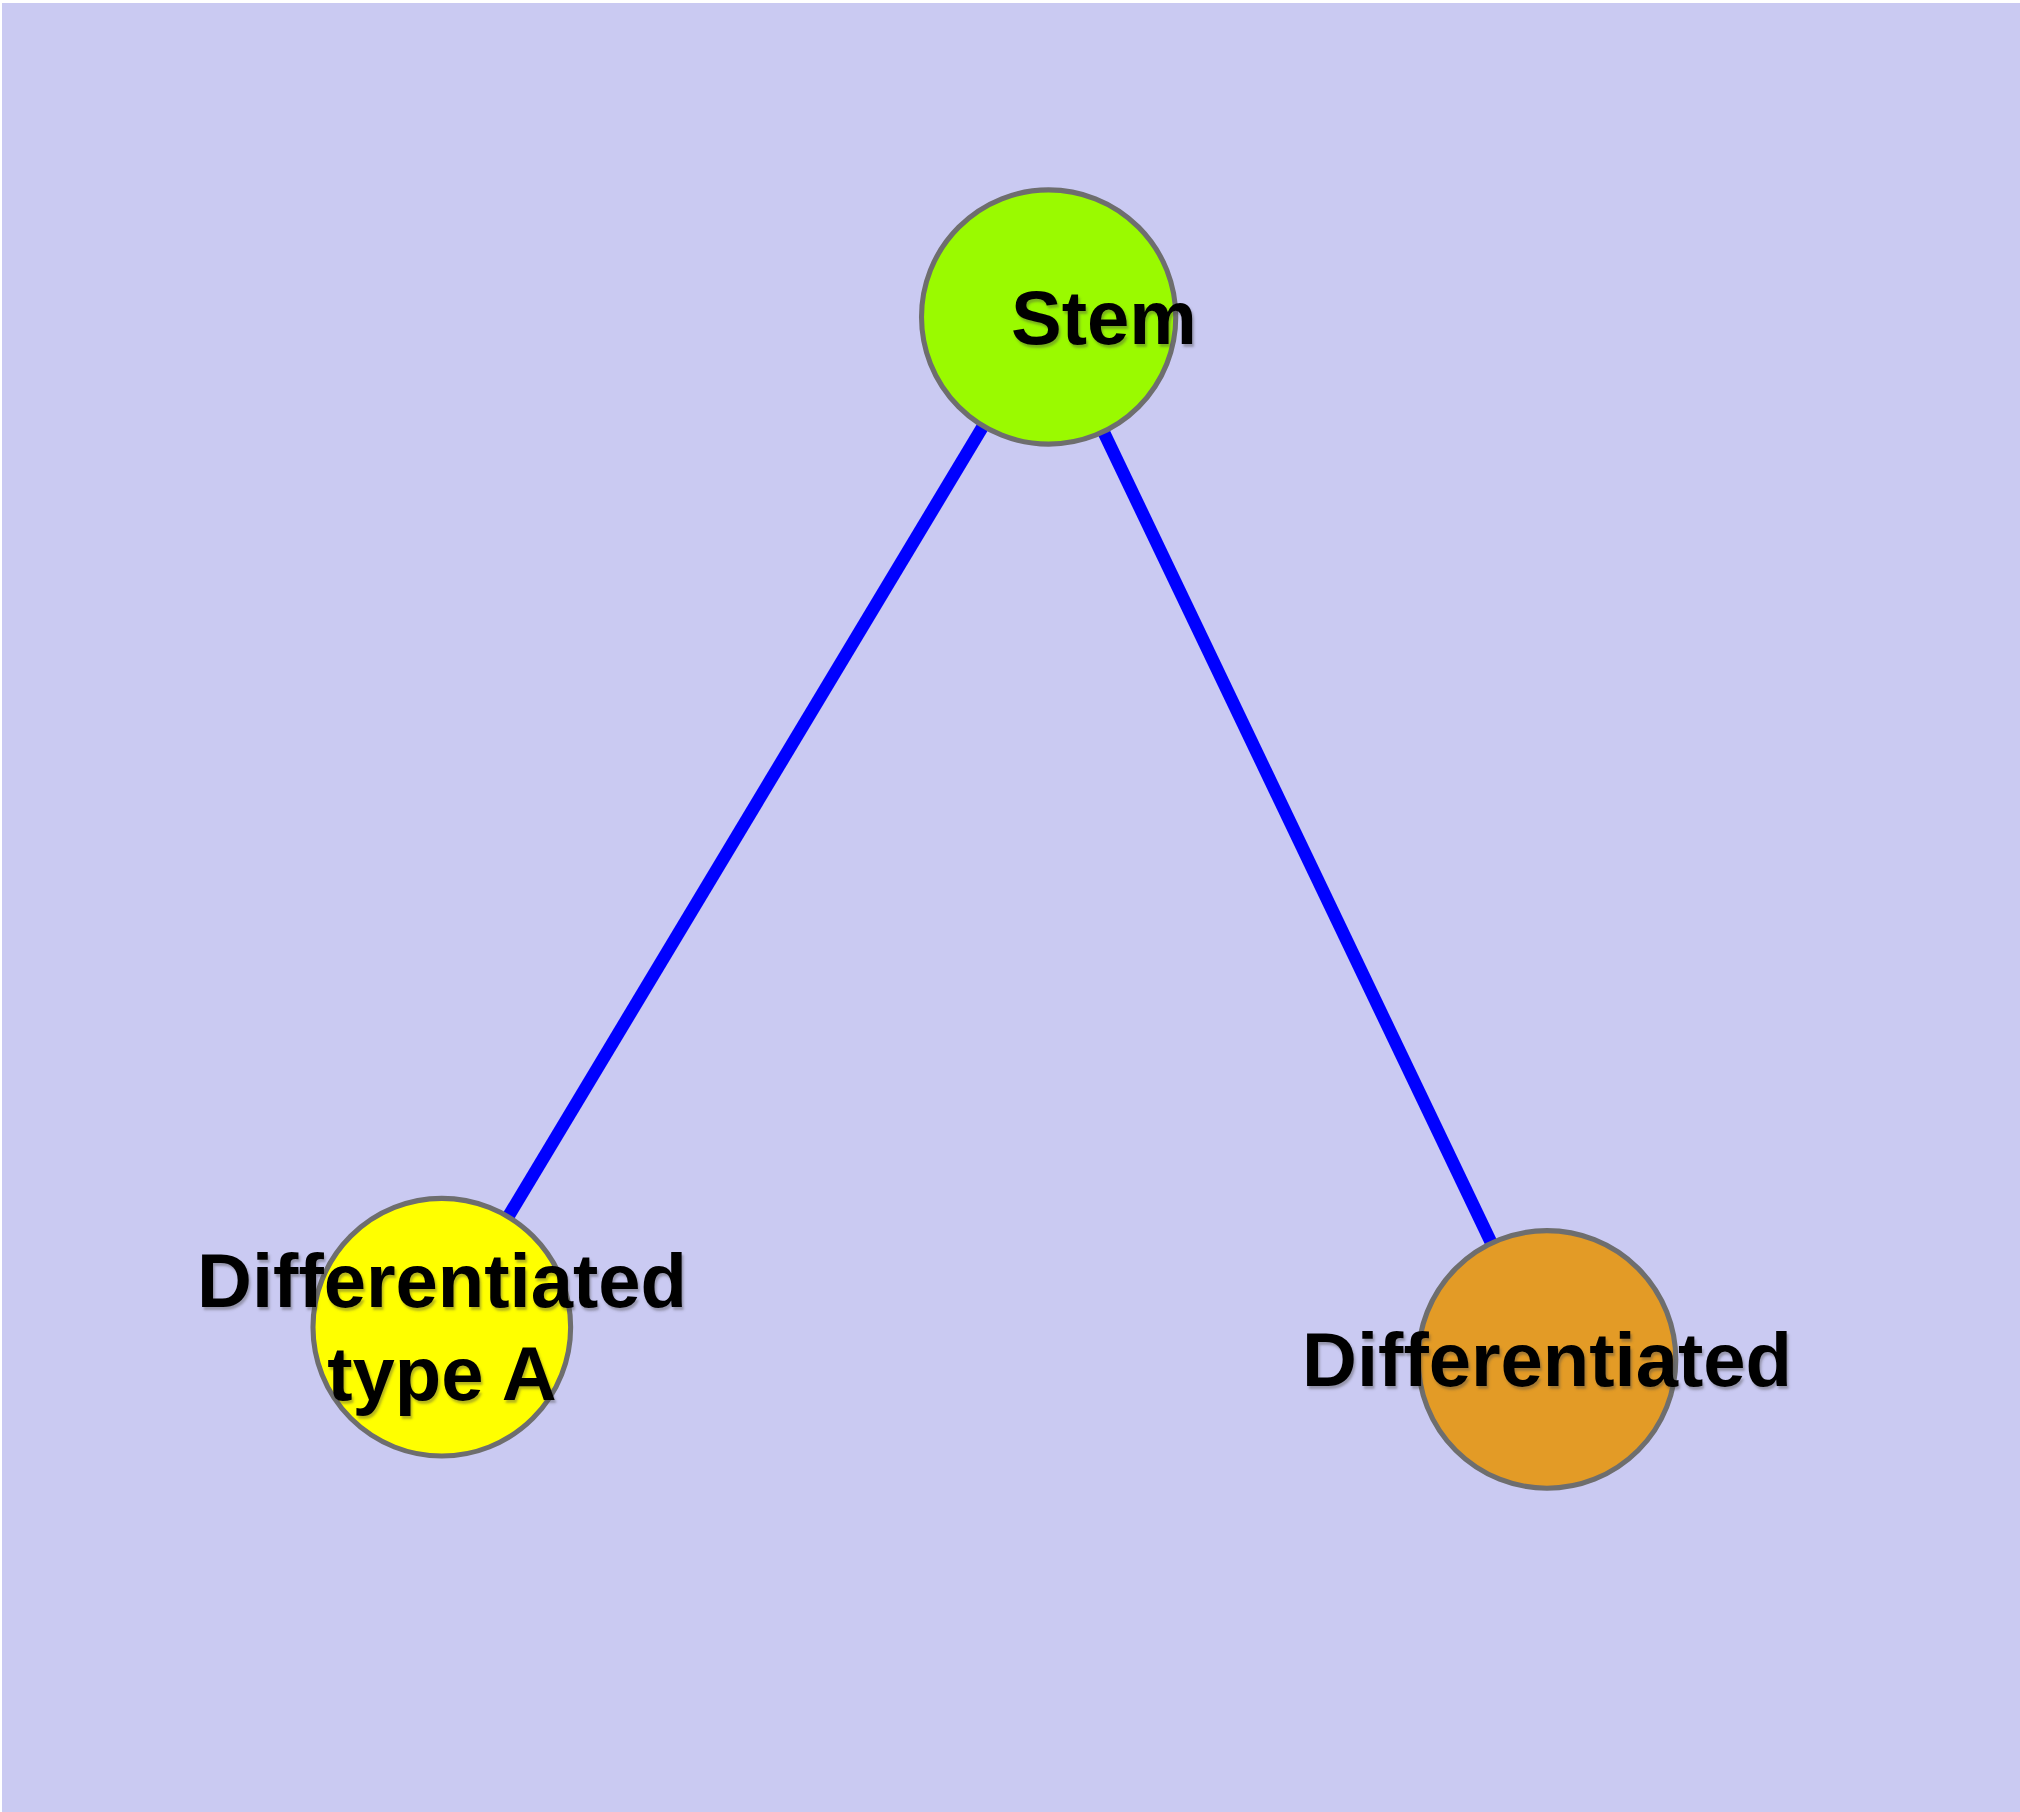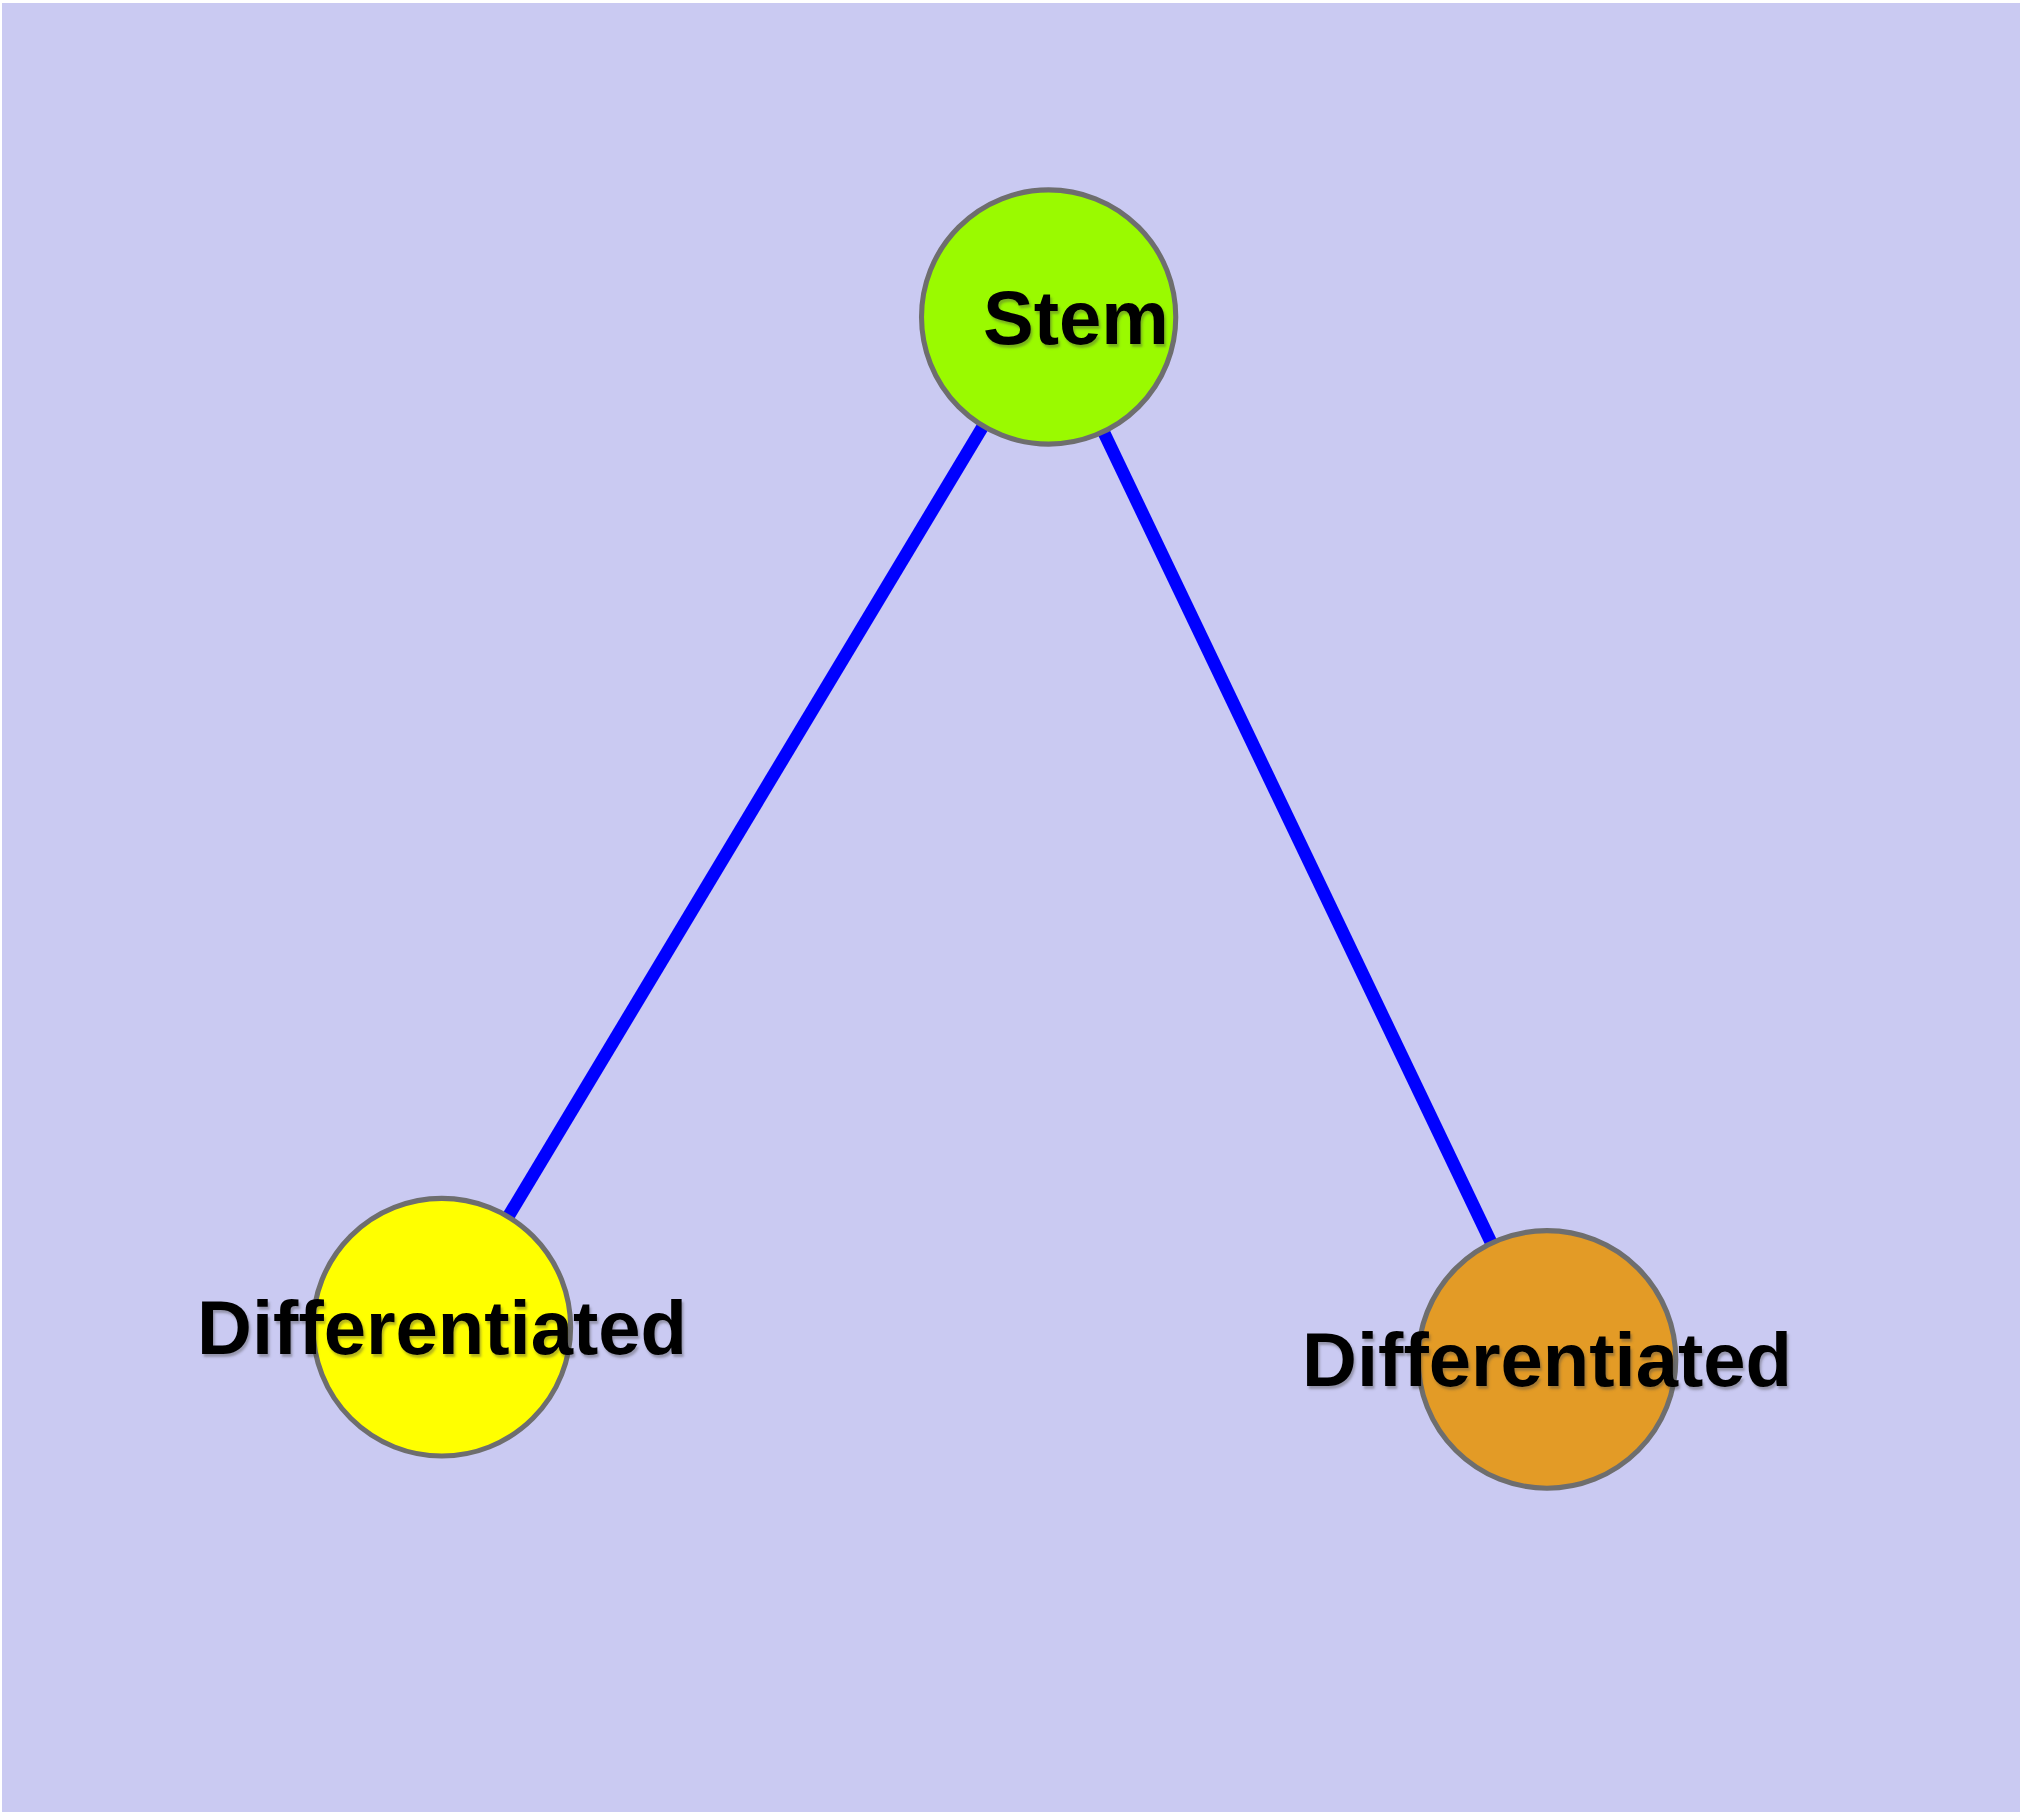--- a/index.html
+++ b/index.html
@@ -52,26 +52,27 @@
   <div class="diagram-bg" style="background: rgb(202, 202, 242);"></div>
 
   <svg class="graph" id="graph-svg" viewBox="0 0 2384 2138" xmlns="http://www.w3.org/2000/svg">
       <line x1="1237" y1="374" x2="521" y2="1566" stroke="#0000FF" stroke-width="15"></line>
       <line x1="1237" y1="374" x2="1825" y2="1604" stroke="#0000FF" stroke-width="15"></line>
       <circle cx="1237" cy="374" r="150" fill="#9AFA00" stroke="#6E6E6E" stroke-width="6"></circle>
       <circle cx="521" cy="1566" r="152" fill="#FFFF00" stroke="#6E6E6E" stroke-width="6"></circle>
       <circle cx="1825" cy="1604" r="152" fill="#E39B26" stroke="#6E6E6E" stroke-width="6"></circle>
     </svg>
 
-  <div class="node-label" id="label-stem" style="left: 1076px; top: 317px; color: rgb(0, 0, 0);">
+  <div class="node-label" id="label-stem" style="left: 1104px; top: 317px; color: rgb(0, 0, 0);">
     <div>Stem</div>
   </div>
 
   <div class="node-label" id="label-type-a" style="left: 442px; top: 1327px; color: rgb(0, 0, 0);">
     <div>Differentiated</div>
+    <div>type A</div>
   </div>
 
   <div class="node-label" id="label-type-b" style="left: 1547px; top: 1359px; color: rgb(0, 0, 0);">
     <div>Differentiated</div>
   </div>
 
 </div>
 
 
 </body></html>

